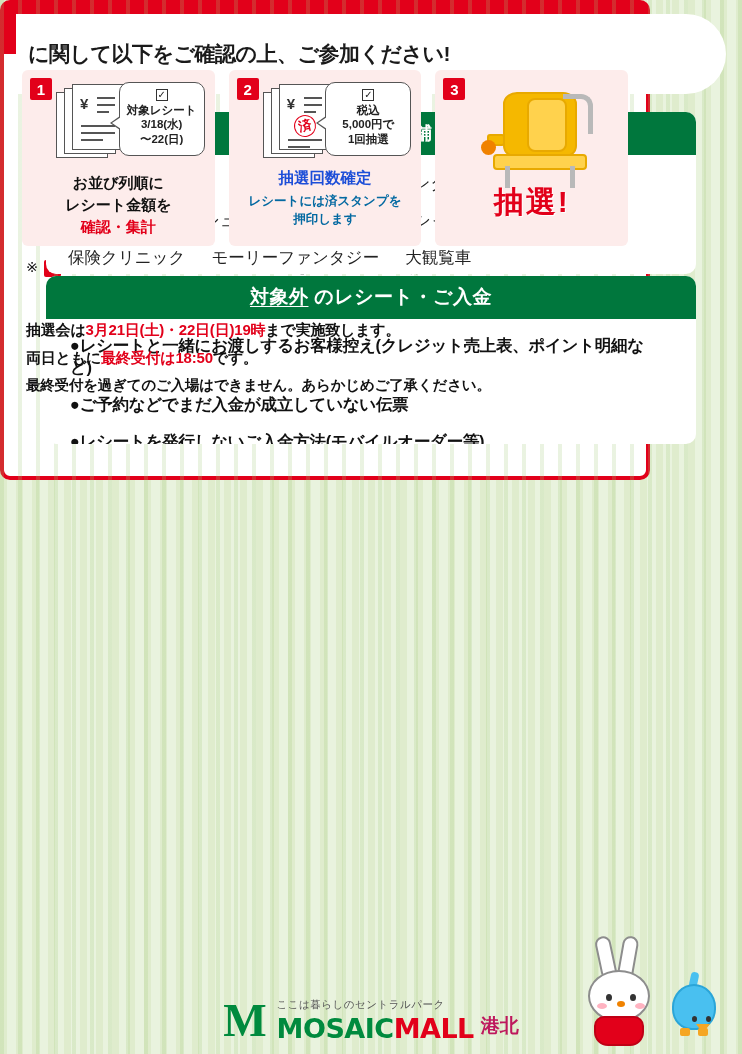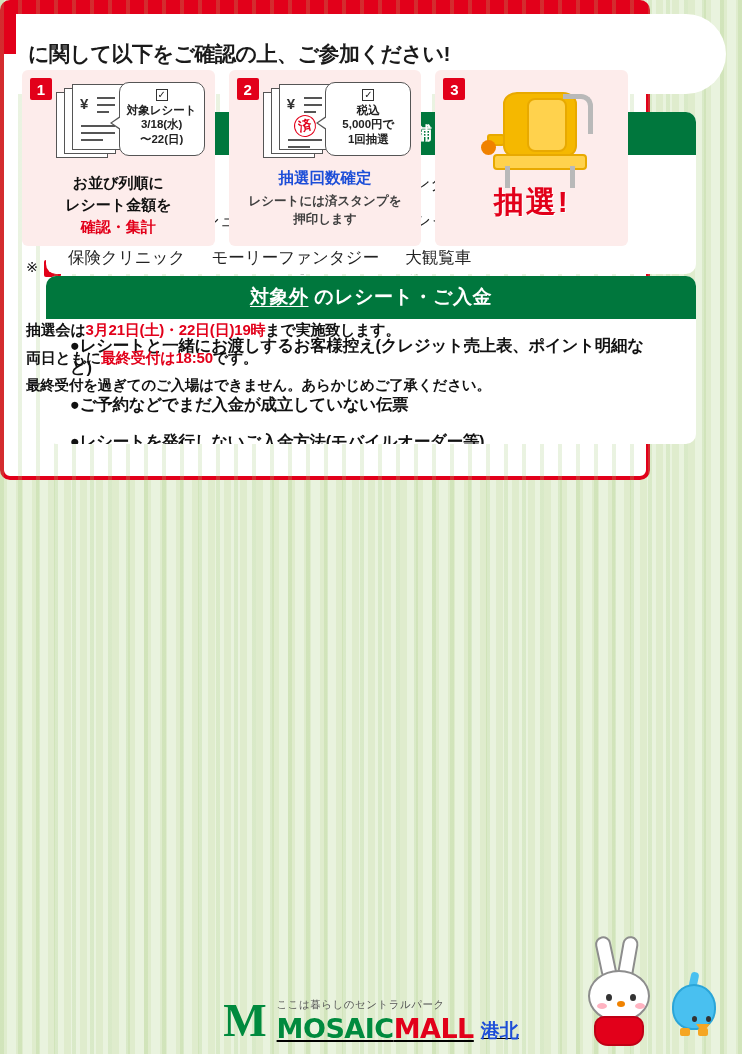--- a/index.html
+++ b/index.html
@@ -180,21 +180,21 @@
     display: inline-block; width: 12px; height: 12px;
     border: 1.5px solid #333; font-size: 10px; line-height: 10px;
     margin-bottom: 2px;
   }
   .step-caption {
     text-align: center; font-size: 15px; line-height: 1.45;
     font-weight: bold; color: #111; margin-top: 4px;
   }
   .step-caption .hl { color: #e2001a; }
   .cap-red { color: #1d4ed8; font-size: 15.5px; font-weight: bold; text-align: center; }
-  .cap-small { font-size: 12.5px; color: #404040; text-align: center; line-height: 1.4; margin-top: 4px; font-weight: bold;}
+  .cap-small { font-size: 12.5px; color: #0369a1; text-align: center; line-height: 1.4; margin-top: 4px; font-weight: bold;}
 
   
   .machine { position: absolute; left: 34px; top: 6px; width: 130px; height: 110px; }
   .drum {
     position: absolute; left: 26px; top: 4px; width: 74px; height: 66px;
     background: #f5b800; border-radius: 14px / 12px;
     border: 2px solid #e8a900;
   }
   .drum-face {
     position: absolute; left: 50px; top: 10px; width: 40px; height: 54px;
@@ -296,24 +296,24 @@
   .footer {
     position: absolute; left: 0; bottom: 10px; width: 742px;
     display: flex; align-items: center; justify-content: center; gap: 10px;
   }
   .logo-m {
     font-size: 46px; font-weight: bold; color: #008a3e;
     font-family: "Liberation Serif", serif; line-height: 1;
   }
   .logo-text-wrap { display: flex; flex-direction: column; align-items: flex-start; }
   .logo-tag { font-size: 10.5px; color: #555; letter-spacing: 0.5px; margin-bottom: 1px; }
-  .logo-main { display: flex; align-items: flex-end; text-decoration: underline; }
+  .logo-main { display: flex; align-items: flex-start; }
   .logo-mosaic { font-size: 27px; font-weight: bold; color: #008a3e; letter-spacing: -0.5px; font-family: "DejaVu Sans", sans-serif; }
   .logo-mall { font-size: 27px; font-weight: bold; color: #e2001a; letter-spacing: -0.5px; font-family: "DejaVu Sans", sans-serif;}
-  .logo-kohoku { font-size: 19px; font-weight: bold; color: #1d4ed8; margin-left: 7px; }
+  .logo-kohoku { font-size: 19px; font-weight: bold; color: #be185d; margin-left: 7px; }
 </style>
 </head>
 <body>
 
 <div class="page">
   <div class="stripe-overlay"></div>
 
   <div class="header-banner">
     <div class="header-sub">に関して以下をご確認の上、ご参加ください!</div>
   </div>

